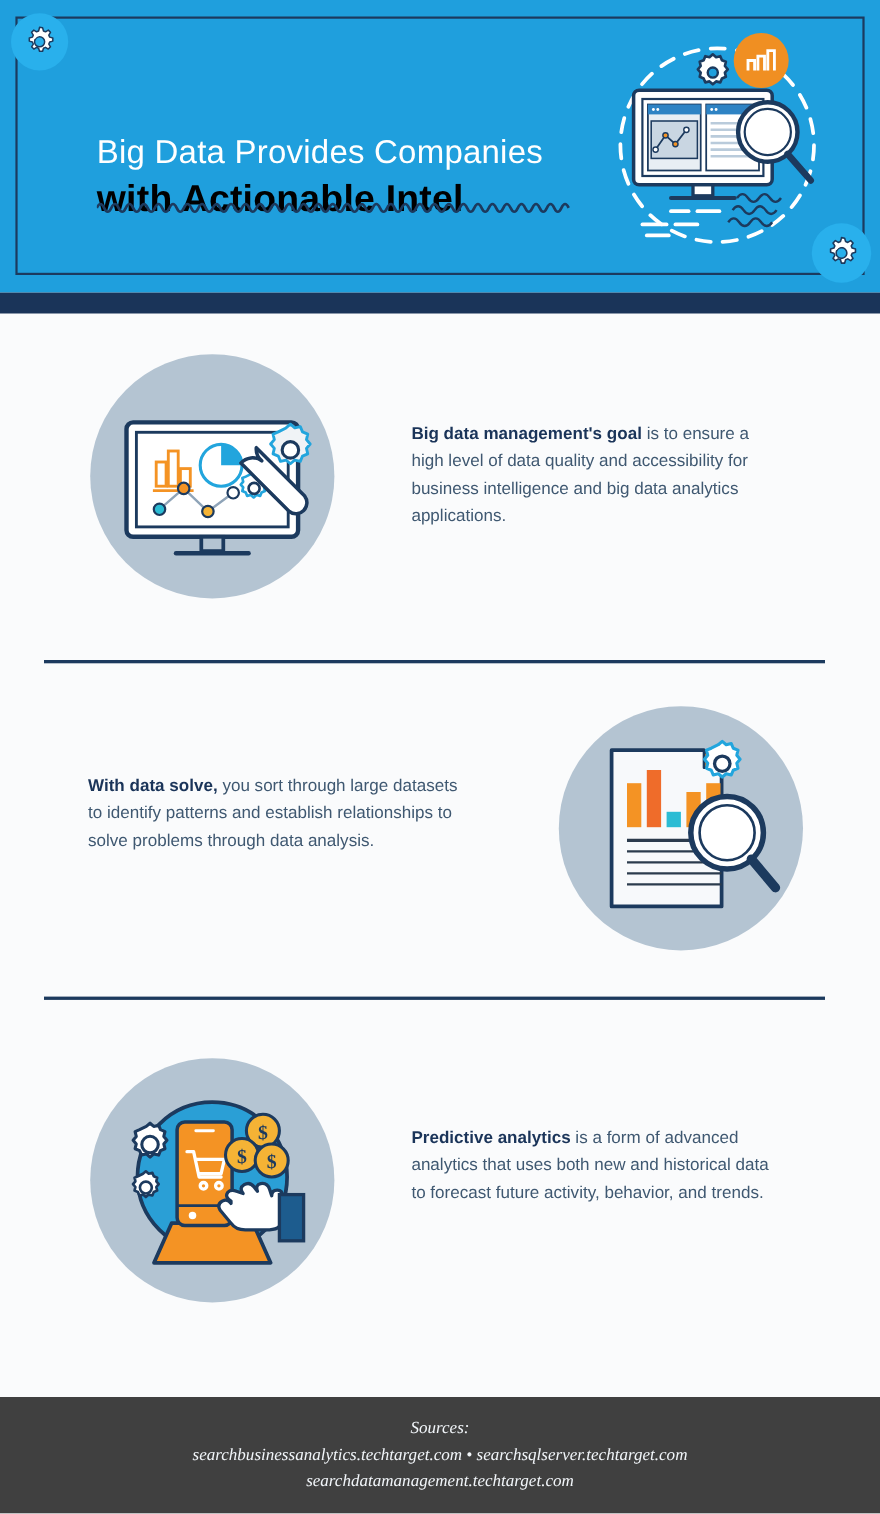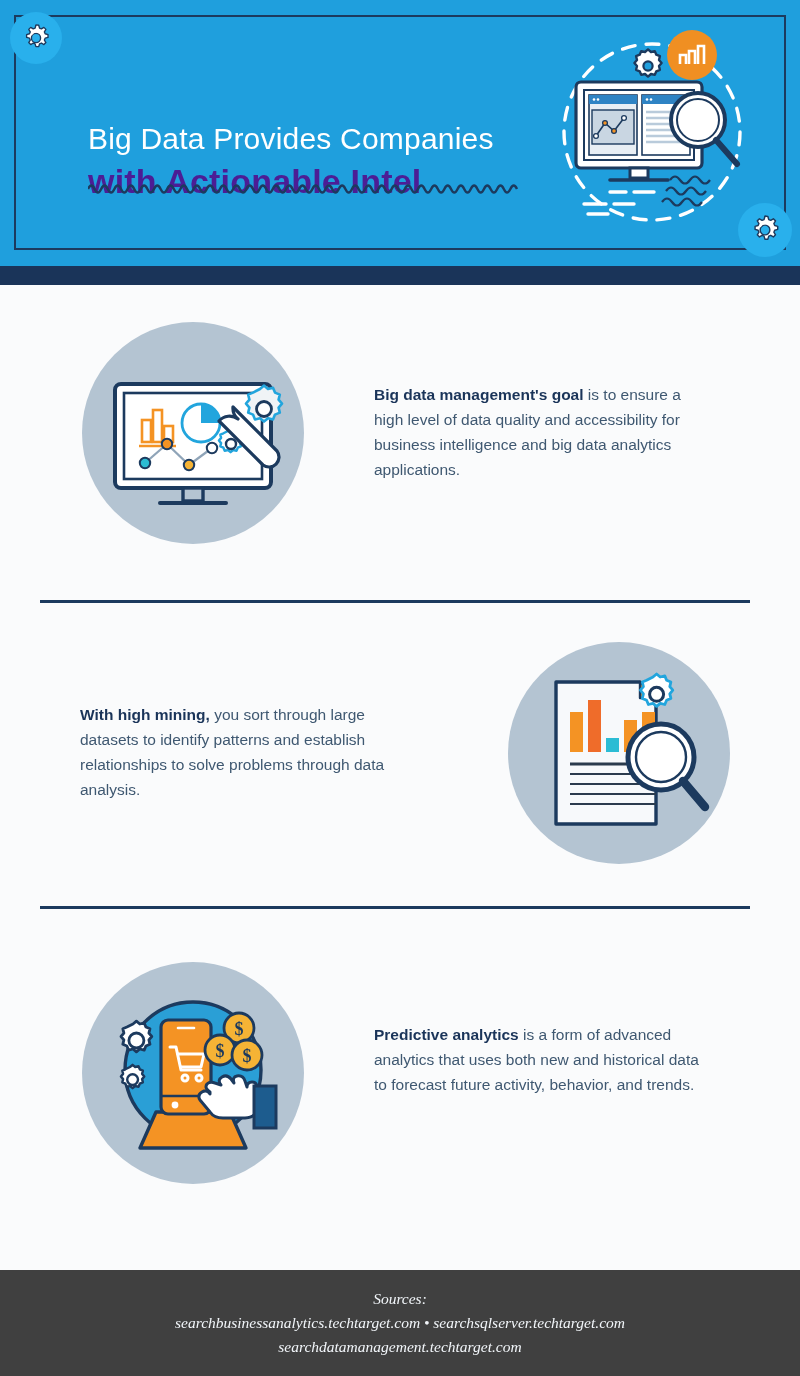--- a/index.html
+++ b/index.html
@@ -26,21 +26,21 @@
   }
   .gear-tl { left: 10px; top: 12px; width: 52px; height: 52px; }
   .gear-br { left: 738px; top: 203px; width: 54px; height: 54px; }
 
   .title-block { position: absolute; left: 88px; top: 82px; width: 440px; }
   .title-line1 {
     font-size: 30px; font-weight: 300; color: #ffffff; letter-spacing: .2px;
     line-height: 40px; white-space: nowrap; margin-top: 37px;
   }
   .title-line2 {
-    font-size: 34px; font-weight: 700; color: #4c1d95; letter-spacing: .2px;
+    font-size: 34px; font-weight: 700; color: #000000; letter-spacing: .2px;
     line-height: 44px; white-space: nowrap;
   }
   .title-wave { position: absolute; left: 88px; top: 178px; width: 432px; height: 18px; }
 
   .hero-art { position: absolute; left: 548px; top: 28px; width: 224px; height: 210px; }
 
   
   .navy-bar {
     position: absolute; left: 0; top: 266px; width: 800px; height: 19px;
     background: #1a3459;
@@ -242,21 +242,21 @@
 
     <p class="body-text text-right">
       <b>Big data management's goal</b><span> is to ensure a high level of data quality and accessibility for business intelligence and big data analytics applications.</span>
     </p>
   </div>
 
   <div class="divider div1"></div>
 
   <div class="section sec2">
     <p class="body-text text-left">
-      <b>With high mining,</b><span> you sort through large datasets to identify patterns and establish relationships to solve problems through data analysis.</span>
+      <b>With data solve,</b><span> you sort through large datasets to identify patterns and establish relationships to solve problems through data analysis.</span>
     </p>
 
     <div class="circle-art circle-right">
       <svg width="222" height="222" viewBox="0 0 222 222">
 
         <path d="M48 40 h84 l16 16 v126 h-100 z" fill="#f7f9fb" stroke="#1c3a5e" stroke-width="3.4" stroke-linejoin="round"></path>
         <path d="M132 40 l16 16 h-16 z" fill="#f49324" stroke="#1c3a5e" stroke-width="2.4" stroke-linejoin="round"></path>
 
         <g>
           <rect x="62" y="70" width="13" height="40" fill="#f49324"></rect>

